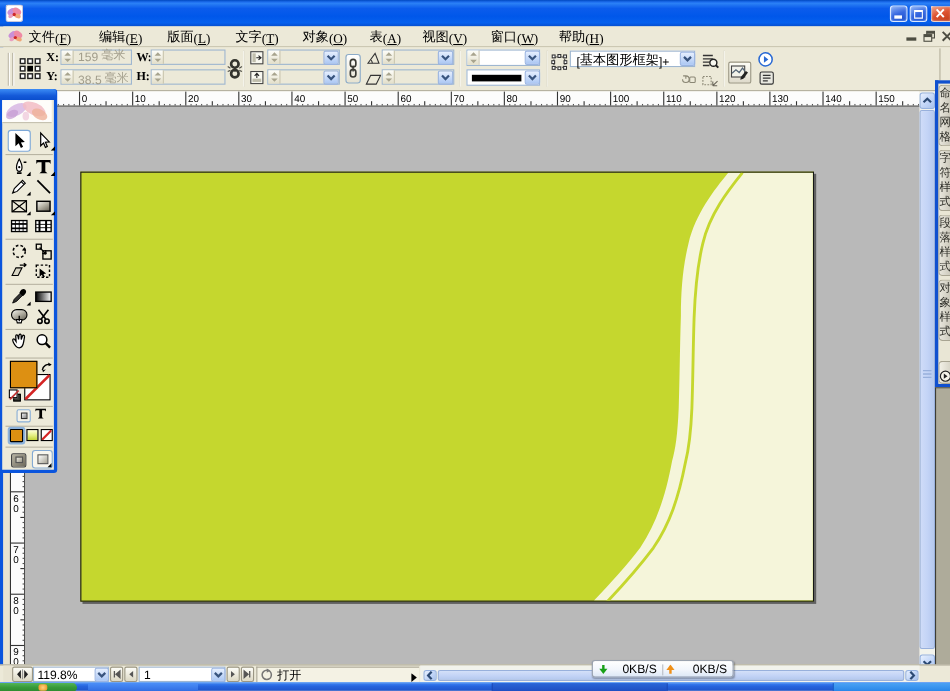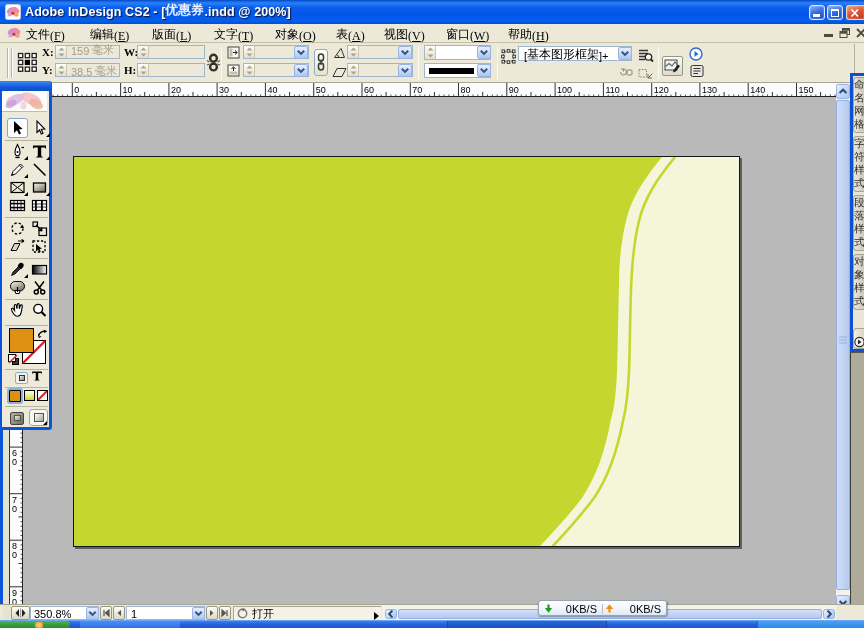--- a/index.html
+++ b/index.html
@@ -60,31 +60,20 @@
     </svg>
     <div style="position:absolute;left:0;top:0;width:864px;height:24px;background:linear-gradient(180deg,#0048c0 0%,#1e6ff0 8%,#2a80f5 13%,#0b5cec 32%,#0057ea 62%,#0560ee 86%,#0452d8 96%,#0a50c8 100%)">
       <svg style="position:absolute;left:5px;top:4px" width="16" height="16" viewBox="0 0 16 16">
         <rect x="0.5" y="0.5" width="15" height="15" rx="2" fill="#fff" stroke="#c8c8dc"></rect>
 <ellipse cx="5.4" cy="6.6" rx="4" ry="2.6" transform="rotate(-36 5.4 6.6)" fill="#c98fd8"></ellipse>
 <ellipse cx="10.4" cy="6.4" rx="4.2" ry="2.9" transform="rotate(36 10.4 6.4)" fill="#ef8aa4"></ellipse>
 <ellipse cx="11" cy="10.6" rx="2.9" ry="1.9" transform="rotate(20 11 10.6)" fill="#f0a678"></ellipse>
 <ellipse cx="4.8" cy="10.6" rx="2.4" ry="1.7" transform="rotate(-22 4.8 10.6)" fill="#e9a0c0"></ellipse>
 <circle cx="7.9" cy="9.2" r="1.5" fill="#cf2828"></circle>
       </svg>
-      <div style="position:absolute;left:25px;top:3px;line-height:17px;color:#fff;font:bold 12.5px 'Liberation Sans',sans-serif;letter-spacing:0.1px;text-shadow:1px 1px 1px #113;white-space:nowrap">Adobe InDesign CS2 - [<span style="display:inline-block;vertical-align:-2px;line-height:0"><svg width="39" height="15" viewBox="0 0 39 15" fill="#fff" stroke="#fff" stroke-width="42">
-            <g transform="translate(0.00,11.08) scale(0.012695)">
-              <use href="#c4F18"></use>
-            </g>
-            <g transform="translate(13.00,11.08) scale(0.012695)">
-              <use href="#c60E0"></use>
-            </g>
-            <g transform="translate(26.00,11.08) scale(0.012695)">
-              <use href="#c5238"></use>
-            </g>
-          </svg></span>.indd @ 200%]</div>
       <div style="position:absolute;left:809px;top:5px;width:16px;height:15px;border-radius:3px;background:linear-gradient(160deg,#8fb2f5 0%,#3667e0 50%,#1d4ecb 100%);border:1px solid #dce8fd;box-shadow:inset 0 0 2px #9cc0ff">
         <div style="position:absolute;left:3px;bottom:2px;width:7px;height:3px;background:#fff"></div>
       </div>
       <div style="position:absolute;left:827px;top:5px;width:16px;height:15px;border-radius:3px;background:linear-gradient(160deg,#8fb2f5 0%,#3667e0 50%,#1d4ecb 100%);border:1px solid #dce8fd;box-shadow:inset 0 0 2px #9cc0ff">
         <div style="position:absolute;left:3px;top:2.5px;width:8px;height:8px;border:1px solid #fff;border-top-width:2.5px"></div>
       </div>
       <div style="position:absolute;left:846px;top:5px;width:18px;height:15px;border-radius:3px 0 0 3px;background:linear-gradient(160deg,#f0a488 0%,#dd5230 50%,#bf3a16 100%);border:1px solid #f2d2c2;border-right:none;box-shadow:inset 0 0 2px #f0b0a0"><svg width="16" height="13" viewBox="0 0 16 13">
           <path d="M4.5 2.5 L11 9.5 M11 2.5 L4.5 9.5" stroke="#fff" stroke-width="1.8"></path>
         </svg></div>
     </div>
@@ -910,21 +899,21 @@
         </g>
       </svg></div>
     <div style="position:absolute;left:850px;top:352px;width:14px;height:268px;background:#aeab9a;border-left:1px solid #3c3c34;border-top:1px solid #55554a"></div>
     <div style="position:absolute;left:0;top:604px;width:864px;height:16px;background:#ece9d8;border-top:1px solid #a9a593">
       <div style="position:absolute;left:3px;top:0px;width:8px;height:16px;background:#e7e3d1"></div>
       <div style="position:absolute;left:11px;top:1px;width:19px;height:14px;background:linear-gradient(180deg,#fdfdf8,#dcd8c4);border:1px solid #9a9684;border-radius:2px;line-height:0"><svg width="17" height="12" viewBox="0 0 17 12">
           <path d="M7 2 L3.5 6 L7 10z M10 2 L13.5 6 L10 10z" fill="#222"></path>
           <path d="M8.5 1.5 V10.5" stroke="#888" stroke-width="0.8"></path>
         </svg></div>
       <div style="position:absolute;left:30px;top:1px;width:69px;height:14px;background:#fff;border:1px solid #9eb6d0"></div>
-      <div style="position:absolute;left:34px;top:2.5px;font:11px 'Liberation Sans',sans-serif;color:#000">350.8%</div>
+      <div style="position:absolute;left:34px;top:2.5px;font:11px 'Liberation Sans',sans-serif;color:#000">119.8%</div>
       <div style="position:absolute;left:86px;top:2px;width:13px;height:13px;border-radius:2px;background:linear-gradient(180deg,#e6effe,#aac6f3);border:1px solid #9ab4e2;line-height:0"><svg width="11" height="11" viewBox="0 0 11 11">
           <path d="M2.3 3.7 L5.5 6.9 L8.7 3.7" fill="none" stroke="#38547e" stroke-width="2"></path>
         </svg></div>
       <div style="position:absolute;left:100px;top:1px;width:12px;height:14px;background:linear-gradient(180deg,#fdfdf8,#dcd8c4);border:1px solid #9a9684;border-radius:2px;line-height:0"><svg width="10" height="12" viewBox="0 0 10 12">
           <path d="M3 3 V9 M8 3 L4.5 6 L8 9z" stroke="#555" fill="#555" stroke-width="1.2"></path>
         </svg></div>
       <div style="position:absolute;left:113px;top:1px;width:12px;height:14px;background:linear-gradient(180deg,#fdfdf8,#dcd8c4);border:1px solid #9a9684;border-radius:2px;line-height:0"><svg width="10" height="12" viewBox="0 0 10 12">
           <path d="M7 3 L3.5 6 L7 9z" fill="#555"></path>
         </svg></div>
       <div style="position:absolute;left:126px;top:1px;width:79px;height:14px;background:#fff;border:1px solid #9eb6d0"></div>

